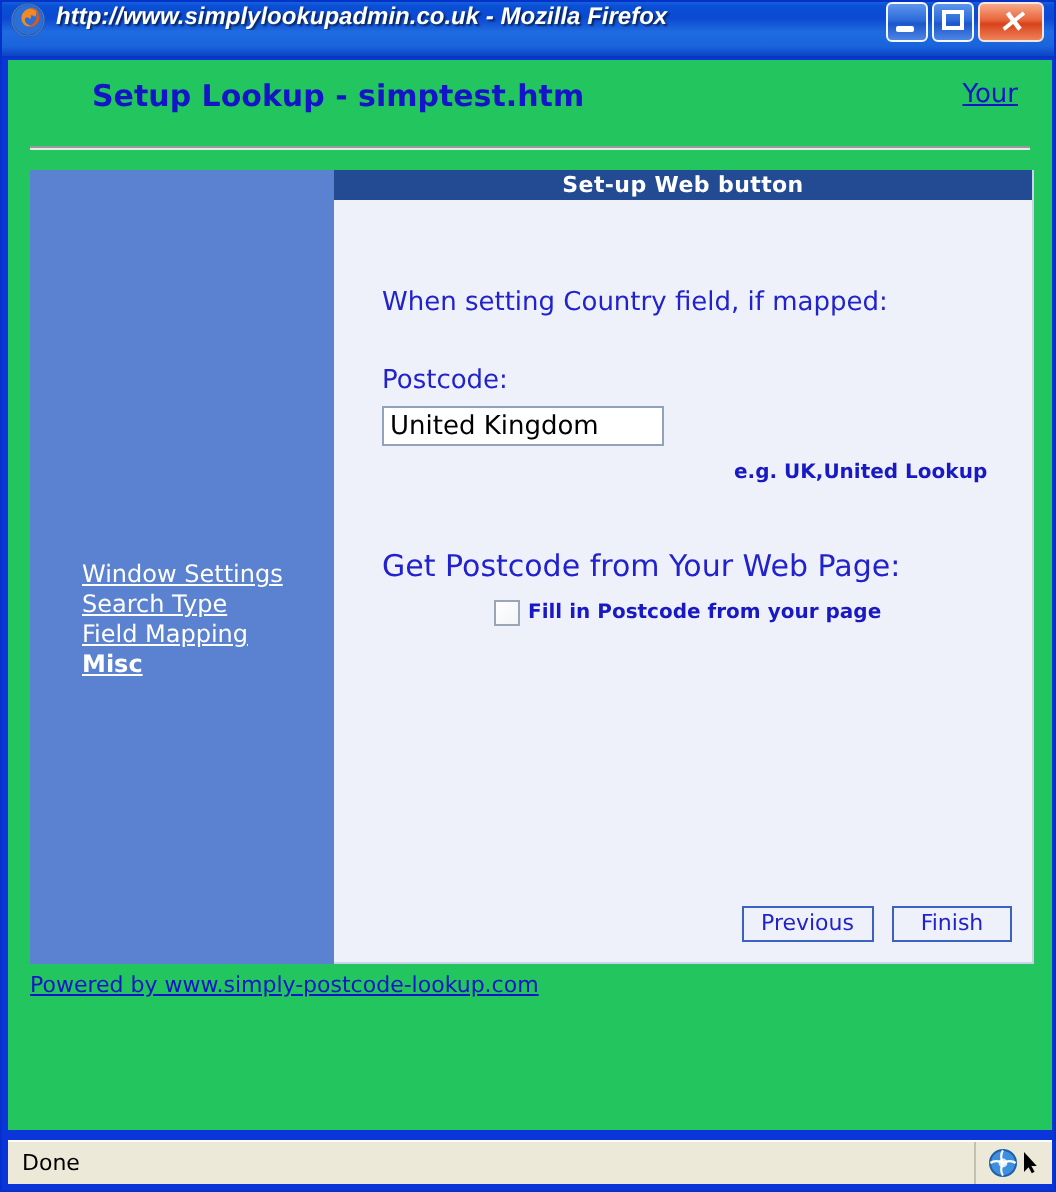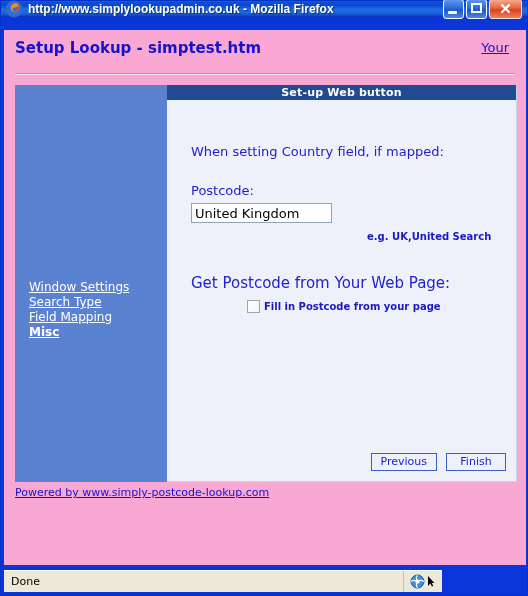--- a/index.html
+++ b/index.html
@@ -18,29 +18,30 @@
     left: 0; top: 0;
     width: 528px; height: 596px;
     box-sizing: border-box;
     background: #0A35D8;
     border: 1px solid #0431C8;
   }
 
   
   .titlebar {
     position: relative;
-    height: 16px;
+    height: 28px;
     box-sizing: border-box;
     background: linear-gradient(180deg,
         #1560DB 0%, #0A4FD6 8%, #0B49D2 30%,
         #1F6BE0 55%, #1A63DC 82%, #0B44C6 100%);
     display: flex;
-    align-items: center;
+    align-items: flex-start;
     padding: 0 2px 0 4px;
     border-bottom: 1px solid #0A35C0;
+    font-style: italic;
   }
   .ff-icon {
     width: 18px; height: 18px;
     margin-right: 5px;
     position: relative;
     flex: 0 0 auto;
   }
   .ff-icon svg { display: block; }
   .title-text {
     color: #ffffff;
@@ -93,23 +94,24 @@
     display: flex; align-items: center; justify-content: center;
     color: #ffffff; font-size: 15px; font-weight: bold;
     line-height: 1;
   }
 
   
   .page {
     position: absolute;
     left: 3px; top: 29px;
     width: 522px; height: 535px;
-    background: #f9a8d4;
+    background: #22c55e;
     box-sizing: border-box;
     overflow: hidden;
+    padding-left: 31px;
   }
 
   .page-header {
     position: relative;
     height: 35px;
     padding: 9px 16px 0 11px;
     box-sizing: border-box;
     display: flex;
     align-items: flex-start;
     justify-content: space-between;
@@ -148,21 +150,21 @@
     display: flex;
   }
   .sidebar {
     width: 152px;
     background: #5B82D1;
     position: relative;
     flex: 0 0 auto;
   }
   .sidebar-nav {
     position: absolute;
-    left: 14px;
+    left: 26px;
     top: 195px;
     display: flex;
     flex-direction: column;
     line-height: 15px;
   }
   .side-link {
     color: #ffffff;
     font-size: 12px;
     text-decoration: underline;
     cursor: pointer;
@@ -293,21 +295,21 @@
     text-decoration: underline;
     cursor: pointer;
     font-family: "DejaVu Sans", sans-serif;
     font-size: 11px;
   }
 
   
   .statusbar {
     position: absolute;
     left: 3px; bottom: 3px;
-    width: 438px; height: 22px;
+    width: 522px; height: 22px;
     background: #ECE9D8;
     border-top: 1px solid #ffffff;
     box-sizing: border-box;
     display: flex;
     align-items: center;
   }
   .status-text {
     font-size: 11px;
     color: #000000;
     padding-left: 7px;
@@ -376,21 +378,21 @@
       </div>
 
       <div class="content">
         <div class="content-banner">Set-up Web button</div>
 
         <div class="form-area">
           <div class="lead-text">When setting Country field, if mapped:</div>
 
           <div class="field-label">Postcode:</div>
           <input class="text-input" type="text" value="United Kingdom" style="">
-          <div class="hint">e.g. UK,United Search</div>
+          <div class="hint">e.g. UK,United Lookup</div>
 
           <div class="section-label">Get Postcode from Your Web Page:</div>
           <div class="check-row">
             <span class="check-box"></span>
             <span class="check-label">Fill in Postcode from your page</span>
           </div>
         </div>
 
         <div class="btn-row">
           <button class="form-btn">Previous</button>

